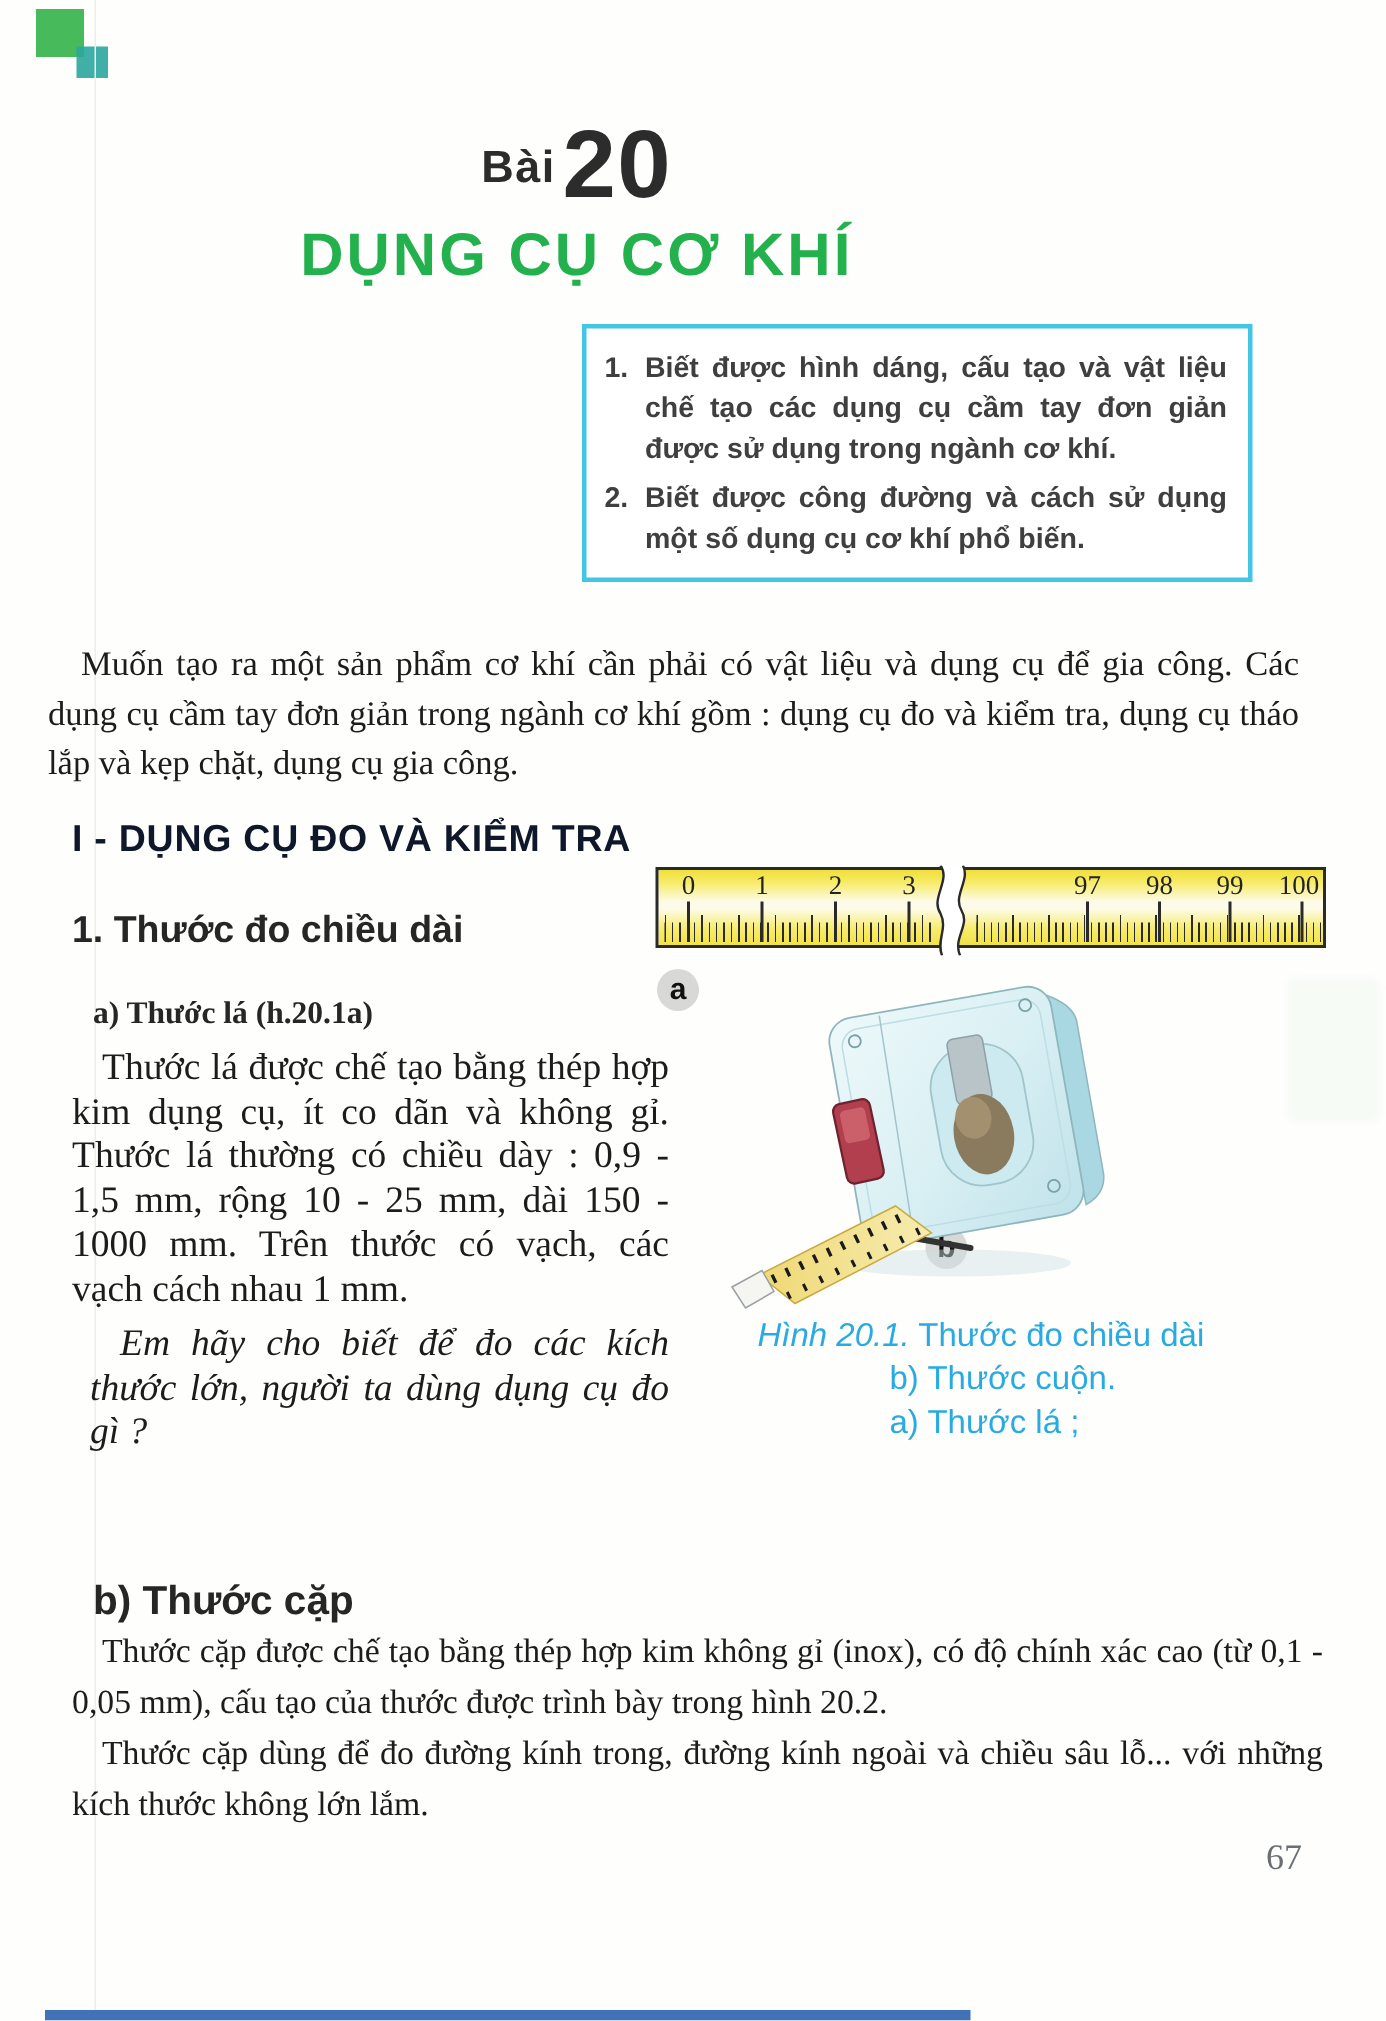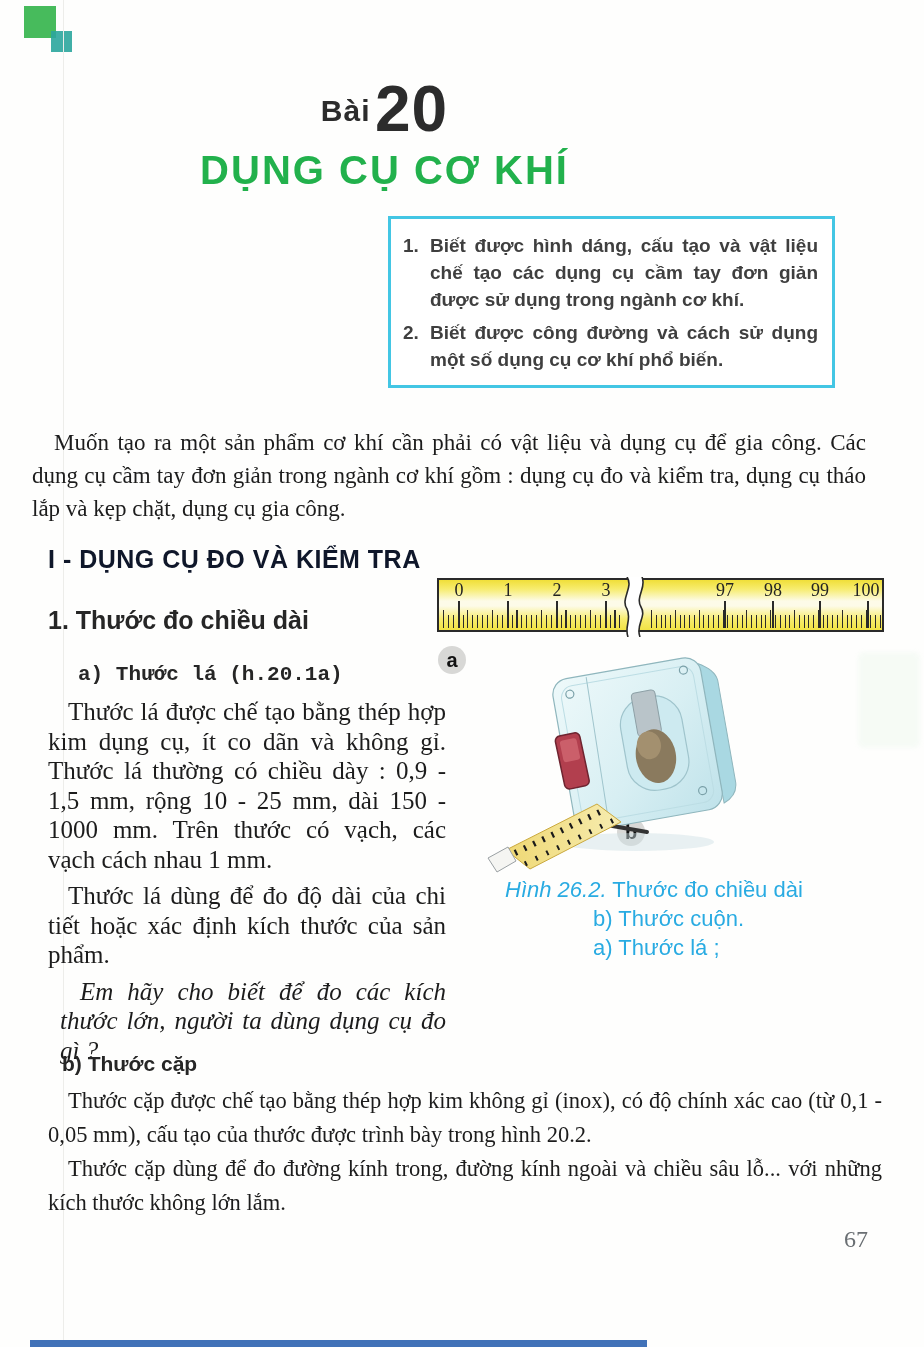--- a/index.html
+++ b/index.html
@@ -31,29 +31,29 @@
   .obj-item:last-child{margin-bottom:0;}
   .obj-num{position:absolute;left:0;top:0;}
   
   .intro{position:absolute;top:403px;left:32px;width:834px;font-size:23px;line-height:33px;
     text-align:justify;text-indent:22px;}
   
   .sec-heading{position:absolute;top:545px;left:48px;font-family:"Liberation Sans", sans-serif;
     font-weight:bold;font-size:25px;color:#0f172a;letter-spacing:.5px;}
   .sub-heading{position:absolute;top:606px;left:48px;font-family:"Liberation Sans", sans-serif;
     font-weight:bold;font-size:25px;color:#262626;}
-  .a-heading{position:absolute;top:663px;left:62px;font-family:Liberation Mono, monospace;
-    font-weight:bold;font-size:21px;color:#262626;margin-left:16px;}
+  .a-heading{position:absolute;top:663px;left:62px;font-family:Liberation Serif, serif;
+    font-weight:bold;font-size:21px;color:#262626;}
   
   .col-left{position:absolute;top:697px;left:48px;width:398px;}
   .col-left p{margin:0 0 7px 0;font-size:25px;line-height:29.5px;text-align:justify;text-indent:20px;}
   .question{font-style:italic;padding-left:12px;margin-top:10px;font-size:21.5px;line-height:31px;text-align:left;}
   
   .b-heading{position:absolute;top:1052px;left:62px;font-family:"Liberation Sans", sans-serif;
-    font-weight:bold;font-size:21px;color:#262626;}
+    font-weight:bold;font-size:27px;color:#262626;}
   .sec-b{position:absolute;top:1084px;left:48px;width:834px;}
   .sec-b p{margin:0;font-size:22.5px;line-height:34px;text-align:justify;text-indent:20px;}
   
   .ruler{position:absolute;top:578px;left:437px;width:447px;height:54px;box-sizing:border-box;
     border:2px solid #2a2a2a;
     background:linear-gradient(to bottom,#f0df39 0%,#f7ec6e 18%,#fdfbe8 42%,#fdfbe8 52%,#f7ec6e 78%,#f2e344 100%);}
   .ruler .num{position:absolute;top:0px;width:30px;text-align:center;
     font-family:"Liberation Serif", serif;font-size:18px;color:#232323;}
   .t-minor,.t-mid{position:absolute;bottom:2px;}
   .t-minor{height:13px;background-image:repeating-linear-gradient(to right,#2a2a2a 0 1px,transparent 1px 4.9px);}
@@ -107,21 +107,20 @@
 </div>
 
 <p class="intro">Muốn tạo ra một sản phẩm cơ khí cần phải có vật liệu và dụng cụ để gia công. Các dụng cụ cầm tay đơn giản trong ngành cơ khí gồm : dụng cụ đo và kiểm tra, dụng cụ tháo lắp và kẹp chặt, dụng cụ gia công.</p>
 
 <div class="sec-heading">I - DỤNG CỤ ĐO VÀ KIỂM TRA</div>
 <div class="sub-heading">1. Thước đo chiều dài</div>
 <div class="a-heading">a) Thước lá (h.20.1a)</div>
 
 <div class="col-left">
   <p>Thước lá được chế tạo bằng thép hợp kim dụng cụ, ít co dãn và không gỉ. Thước lá thường có chiều dày : 0,9 - 1,5 mm, rộng 10 - 25 mm, dài 150 - 1000 mm. Trên thước có vạch, các vạch cách nhau 1 mm.</p>
-  <p>Thước lá dùng để đo độ dài của chi tiết hoặc xác định kích thước của sản phẩm.</p>
   <p class="question">Em hãy cho biết để đo các kích thước lớn, người ta dùng dụng cụ đo gì ?</p>
 </div>
 
 <div class="ruler">
   <span class="num" style="left:5px">0</span>
   <span class="num" style="left:54px">1</span>
   <span class="num" style="left:103px">2</span>
   <span class="num" style="left:152px">3</span>
   <span class="num" style="left:271px">97</span>
   <span class="num" style="left:319px">98</span>
@@ -182,21 +181,21 @@
   </g>
   <path d="M133,182 l46,8" stroke="#333" stroke-width="4" stroke-linecap="round"></path>
   <polygon points="38,208 129,162 153,180 62,227" fill="url(#tapeGrad)" stroke="#caa93f" stroke-width="1"></polygon>
   <line x1="47" y1="211" x2="138" y2="167" stroke="#1a1a1a" stroke-width="6" stroke-dasharray="2.2 8"></line>
   <line x1="57" y1="222" x2="148" y2="177" stroke="#1a1a1a" stroke-width="5" stroke-dasharray="2 10"></line>
   <polygon points="20,216 40,205 48,219 29,230" fill="#f5f5f2" stroke="#9aa0a3" stroke-width="1"></polygon>
 </svg>
 
 <div class="fig-caption">
   <div class="cap1">
-    <span class="cap-prefix">Hình 26.2.</span>
+    <span class="cap-prefix">Hình 20.1.</span>
     <span>Thước đo chiều dài</span>
   </div>
   <div class="cap-sub">b) Thước cuộn.</div>
   <div class="cap-sub">a) Thước lá ;</div>
 </div>
 
 <div class="b-heading">b) Thước cặp</div>
 <div class="sec-b">
   <p>Thước cặp được chế tạo bằng thép hợp kim không gỉ (inox), có độ chính xác cao (từ 0,1 - 0,05 mm), cấu tạo của thước được trình bày trong hình 20.2.</p>
   <p>Thước cặp dùng để đo đường kính trong, đường kính ngoài và chiều sâu lỗ... với những kích thước không lớn lắm.</p>

